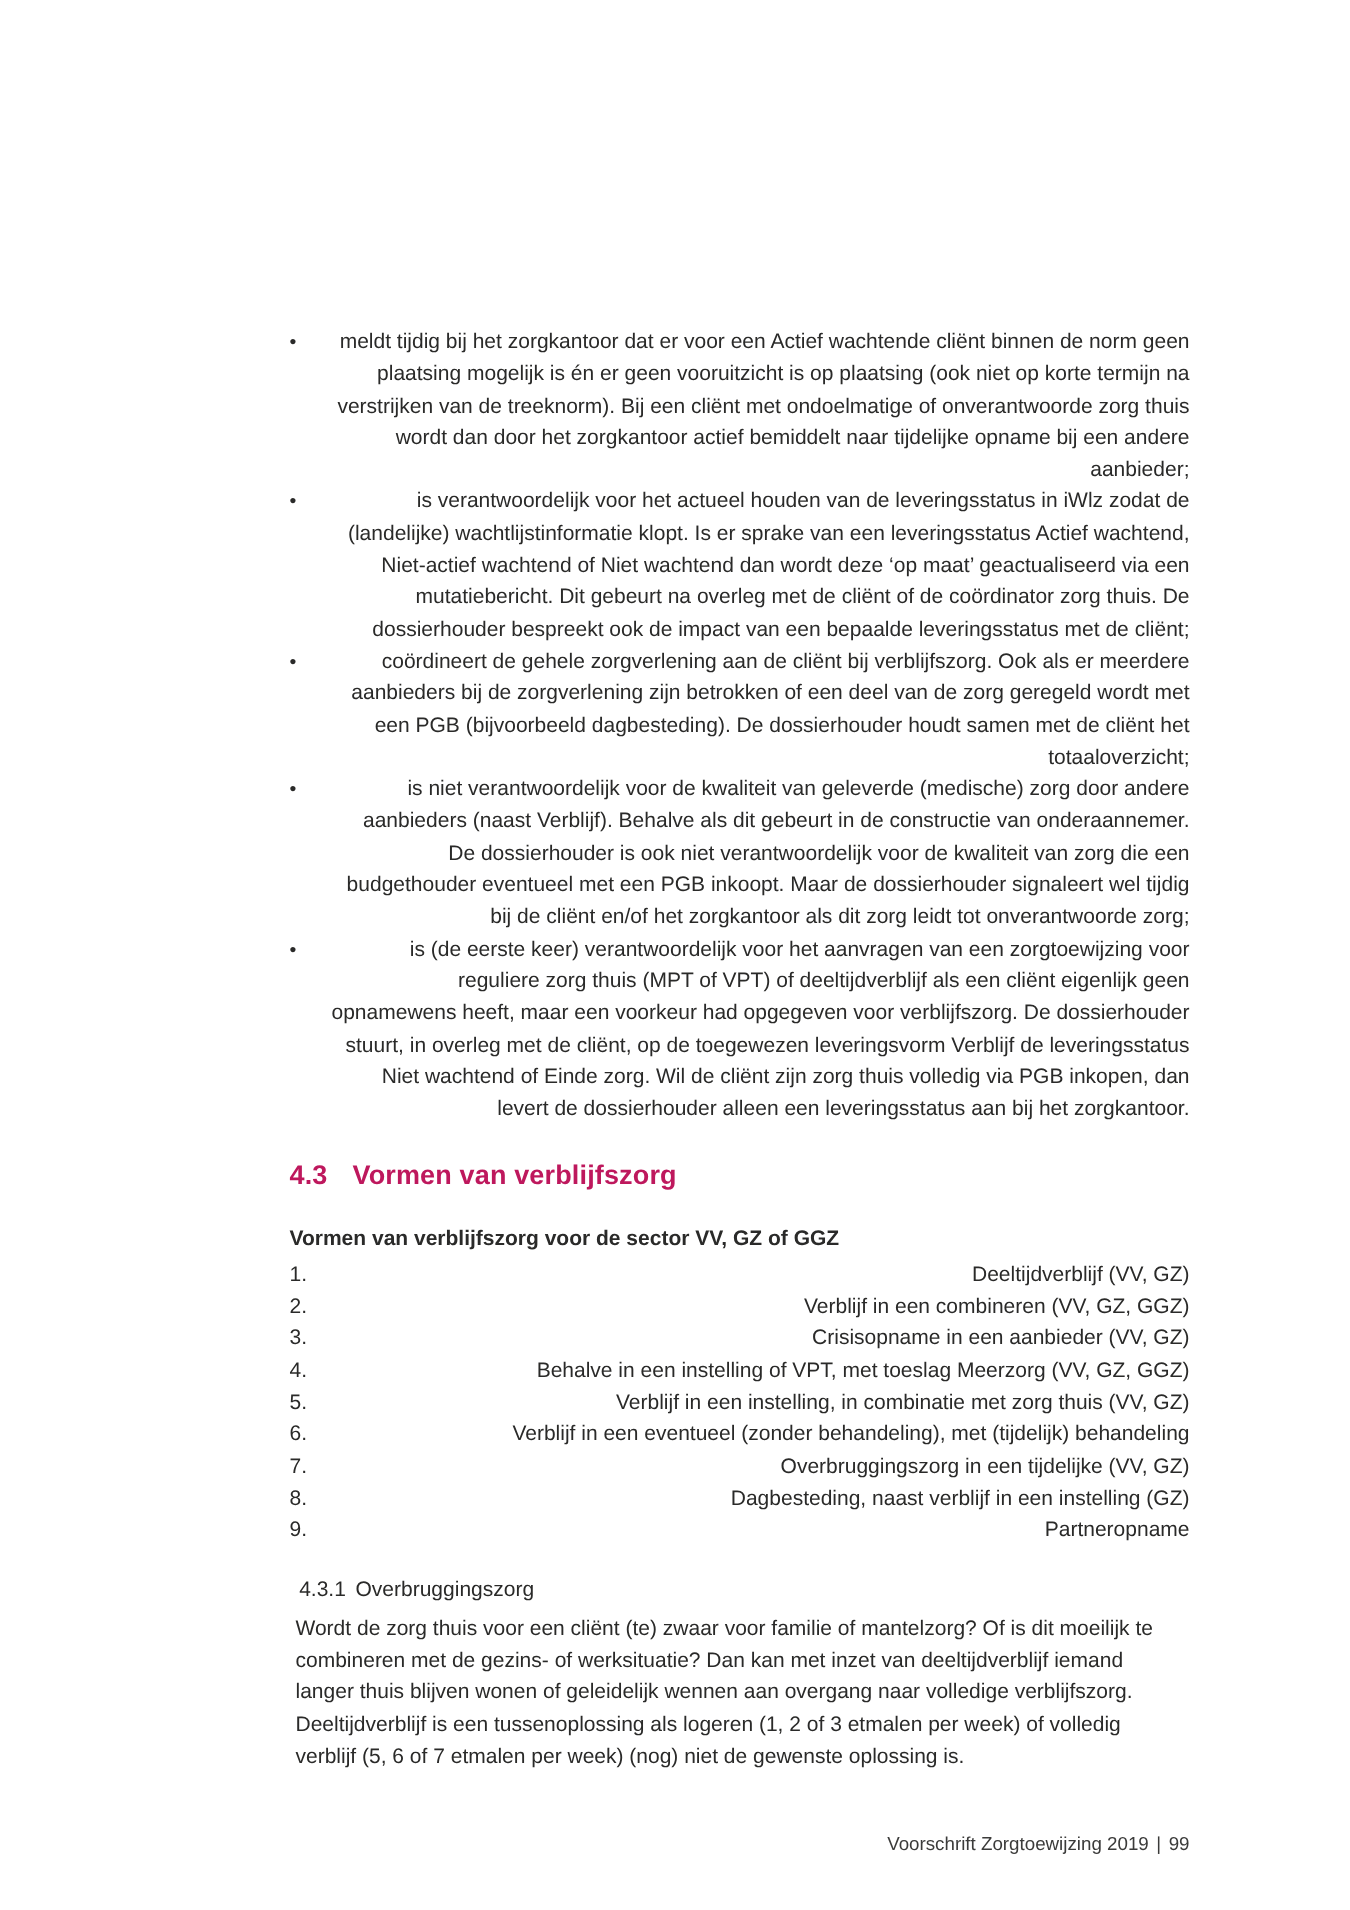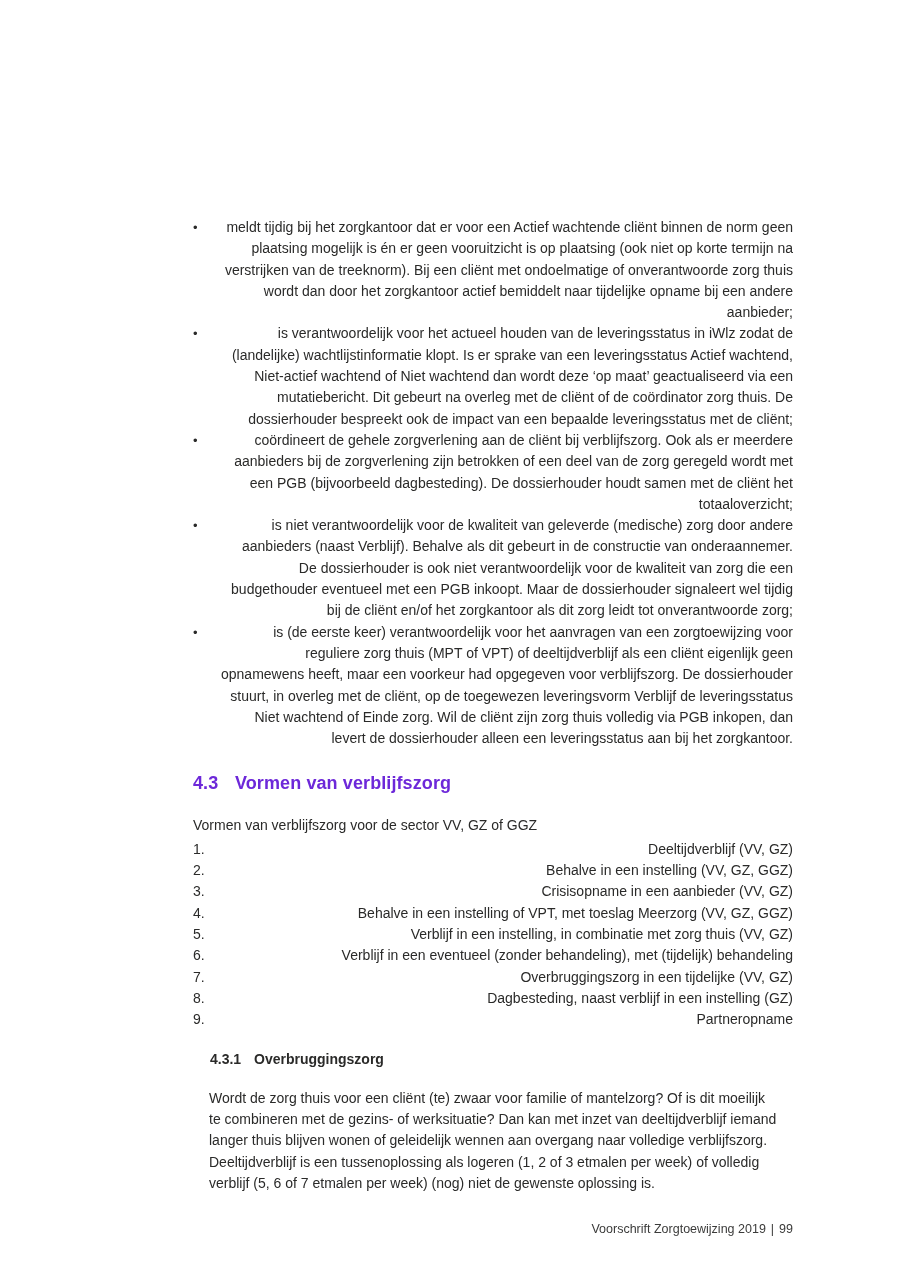--- a/index.html
+++ b/index.html
@@ -33,36 +33,37 @@
     flex: 0 0 28px;
     color: #2a2a29;
   }
   ul.bullets .marker { font-size: 13px; }
   .li-text { flex: 1 1 auto; text-align: right; }
   h2.section-heading {
     display: flex;
     margin: 0 0 20px 0;
     font-size: 18px;
     font-weight: bold;
-    color: #6d28d9;
+    color: #be185d;
     line-height: 24px;
     letter-spacing: 0.1px;
   }
   .sec-num { flex: 0 0 42px; }
-  p.intro { margin: 0; }
+  p.intro { margin: 0; font-weight: bold; }
   h3.subsection-heading {
     display: flex;
-    margin: 17px;
+    margin: 0;
     font-size: 14px;
-    font-weight: bold;
+    font-weight: normal;
     color: #2a2a29;
     line-height: 21.3px;
+    text-align: center;
   }
   .subsec-num { flex: 0 0 44px; }
-  p.body-para { margin: 16px; }
+  p.body-para { margin: 4px; }
   .footer {
     position: absolute;
     top: 1222px;
     right: 107px;
     font-size: 12.5px;
     color: #3b3b3a;
     white-space: nowrap;
     text-align: center;
   }
   .footer .sep { margin: 0 5px; color: #3b3b3a; }
@@ -103,21 +104,21 @@
 
     <p class="intro">Vormen van verblijfszorg voor de sector VV, GZ of GGZ</p>
 
     <ol class="numbered">
       <li>
         <span class="marker">1.</span>
         <span class="li-text">Deeltijdverblijf (VV, GZ)</span>
       </li>
       <li>
         <span class="marker">2.</span>
-        <span class="li-text">Behalve in een instelling (VV, GZ, GGZ)</span>
+        <span class="li-text">Verblijf in een combineren (VV, GZ, GGZ)</span>
       </li>
       <li>
         <span class="marker">3.</span>
         <span class="li-text">Crisisopname in een aanbieder (VV, GZ)</span>
       </li>
       <li>
         <span class="marker">4.</span>
         <span class="li-text">Behalve in een instelling of VPT, met toeslag Meerzorg (VV, GZ, GGZ)</span>
       </li>
       <li>

